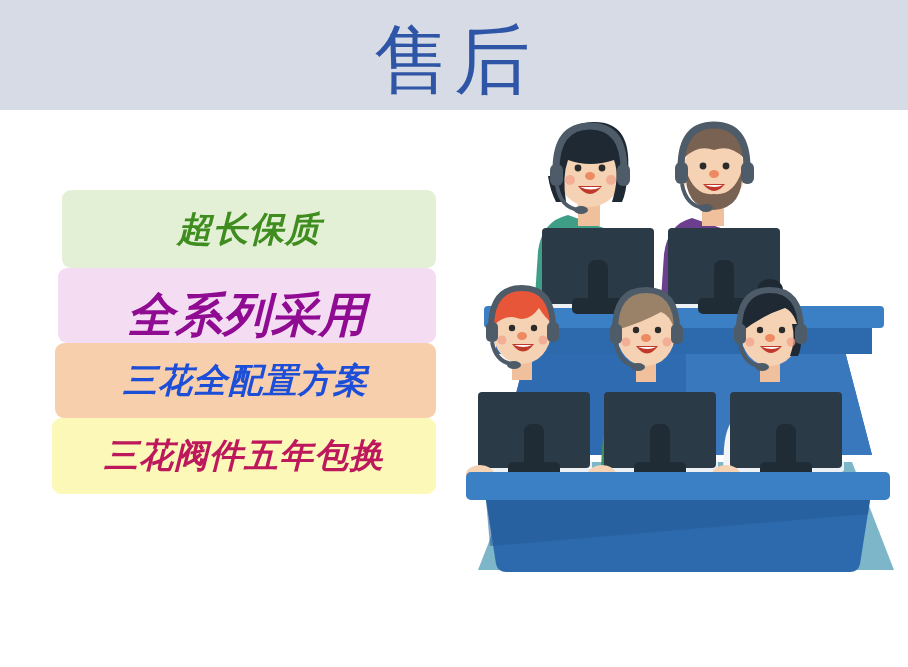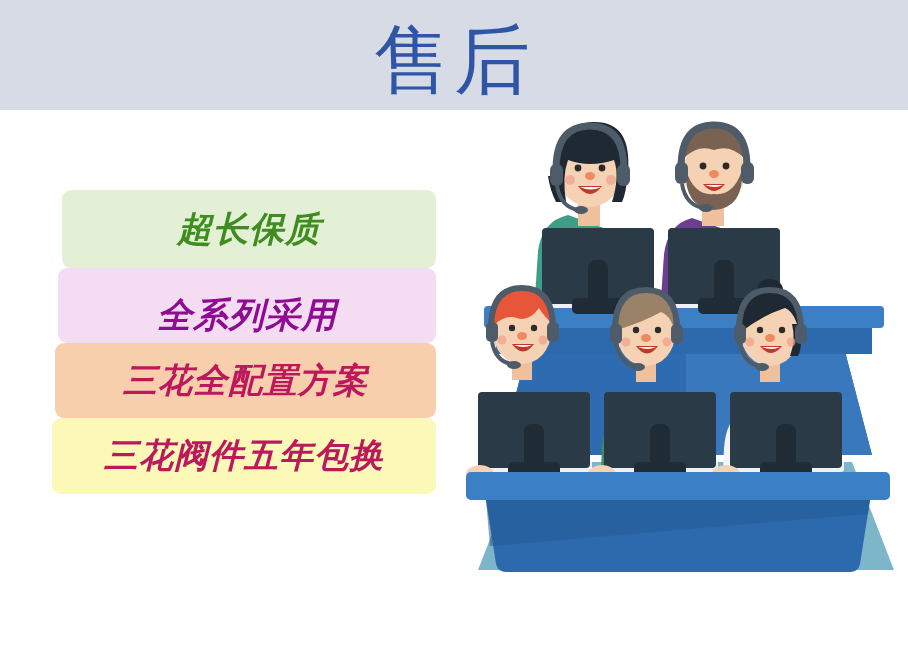--- a/index.html
+++ b/index.html
@@ -72,21 +72,21 @@
     font-family: "DejaVu Sans", "Liberation Sans", sans-serif;
   }
 
   .feat-0 { left: 62px;  top: 80px;  width: 374px; height: 78px; }
   .feat-1 { left: 58px;  top: 158px; width: 378px; height: 75px; }
   .feat-2 { left: 55px;  top: 233px; width: 381px; height: 75px; }
   .feat-3 { left: 52px;  top: 308px; width: 384px; height: 76px; }
   .feat-4 { left: 50px;  top: 384px; width: 386px; height: 76px; }
 
   .feat-0 .feature-label { font-size: 35px; }
-  .feat-1 .feature-label { font-size: 35px; margin-top: 20px; }
+  .feat-1 .feature-label { font-size: 47px; margin-top: 20px; }
   .feat-2 .feature-label { font-size: 34px; }
   .feat-3 .feature-label { font-size: 34px; }
   .feat-4 .feature-label { font-size: 34px; }
 
   
   .illustration {
     position: absolute;
     left: 460px;
     top: 0;
     width: 448px;
@@ -107,21 +107,21 @@
 
     <div class="feature-item feat-0" style="background: rgb(227, 240, 214);">
       <span class="feature-label" style="color: rgb(63, 140, 31);">超长保质</span>
     </div>
 
     <div class="feature-item feat-1" style="background: rgb(244, 221, 243);">
       <span class="feature-label" style="color: rgb(142, 11, 146);">全系列采用</span>
     </div>
 
     <div class="feature-item feat-2" style="background: rgb(247, 207, 173);">
-      <span class="feature-label" style="color: #be185d;">三花全配置方案</span>
+      <span class="feature-label" style="color: #1d4ed8;">三花全配置方案</span>
     </div>
 
     <div class="feature-item feat-3" style="background: rgb(251, 248, 184);">
       <span class="feature-label" style="color: #be185d;">三花阀件五年包换</span>
     </div>
 
 
   </div>
 
   <div class="illustration">

